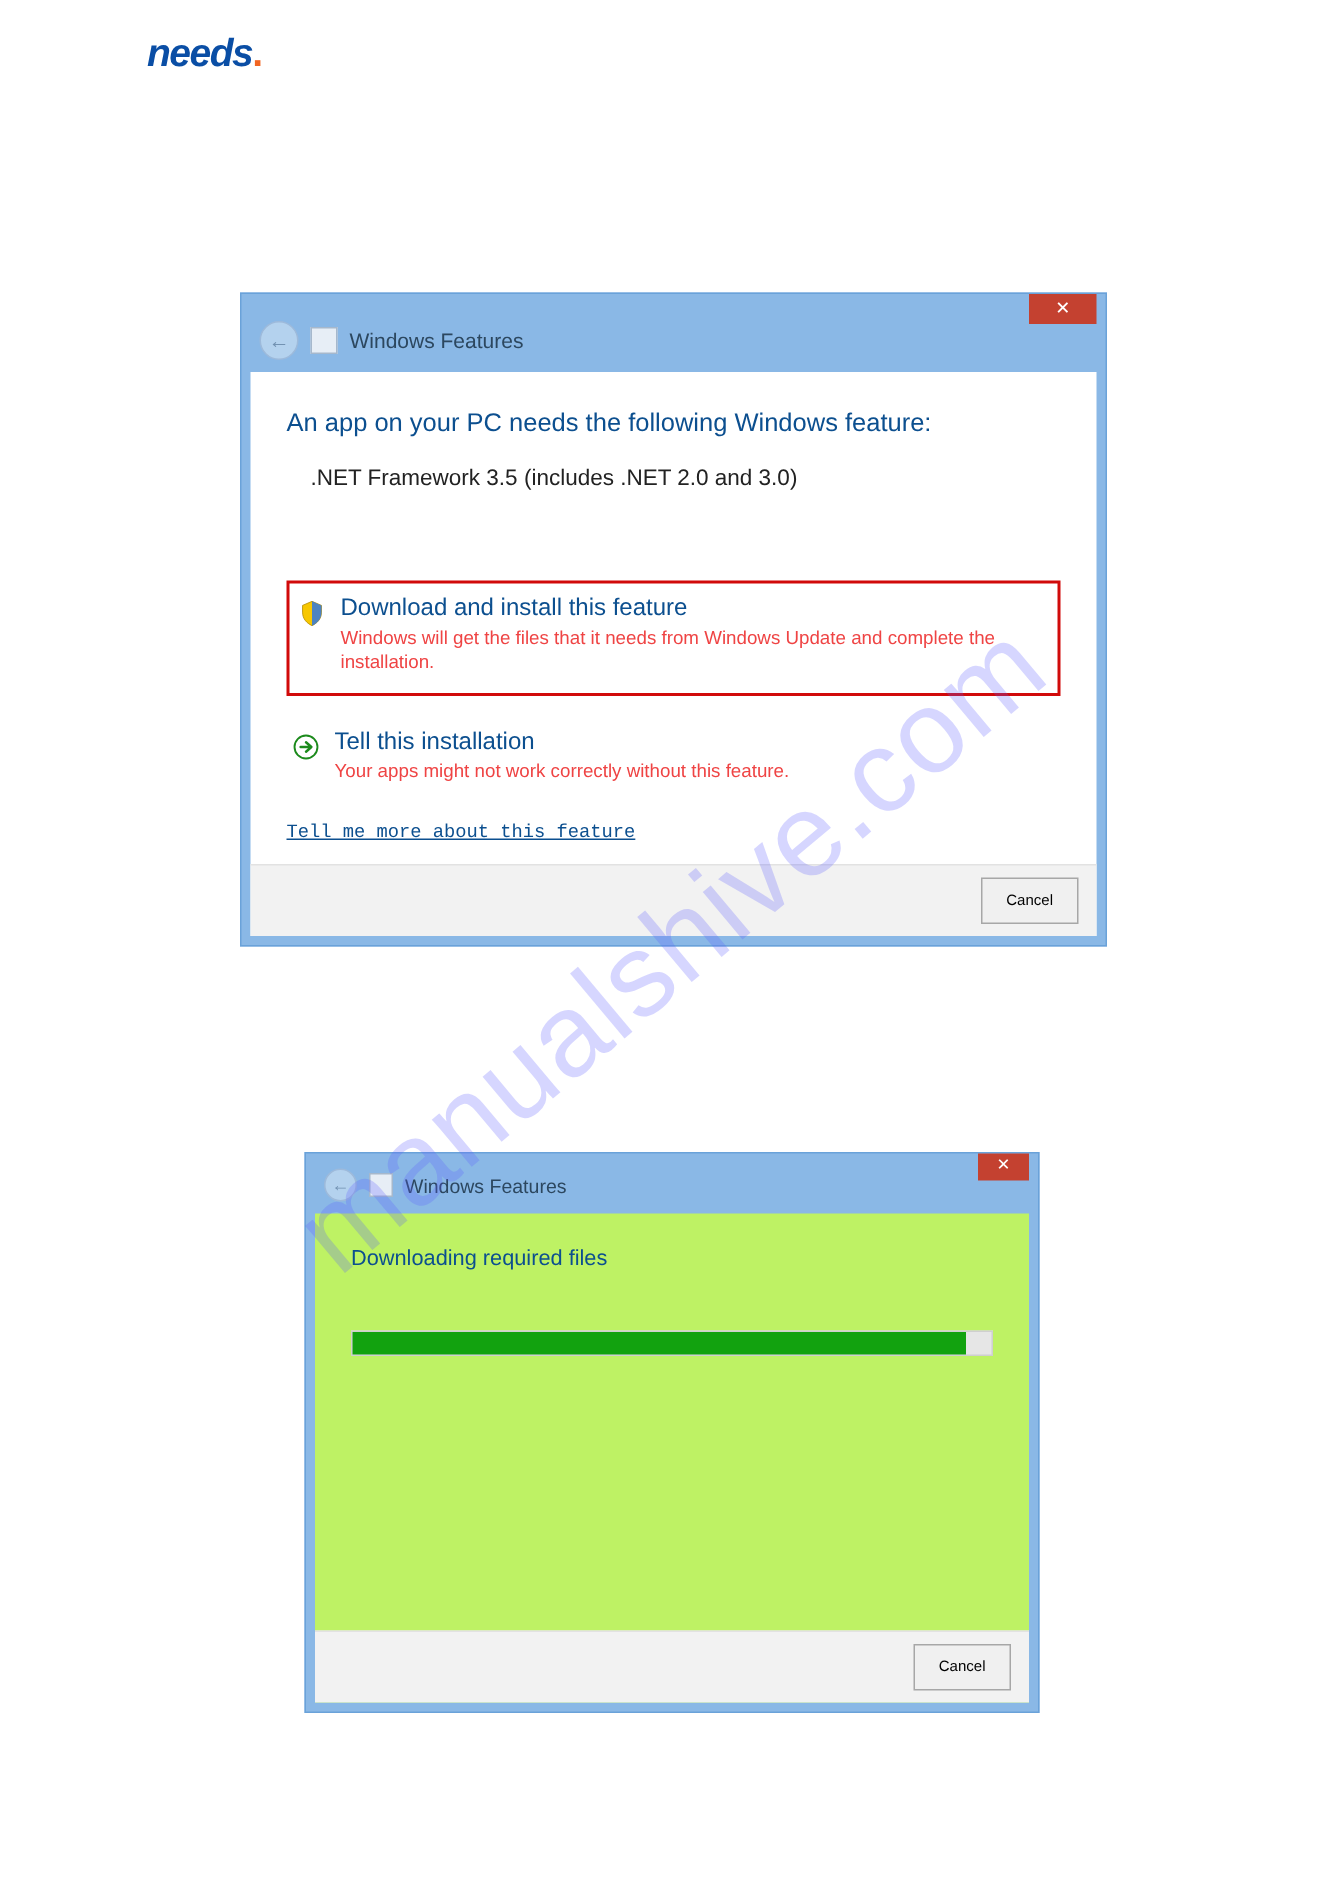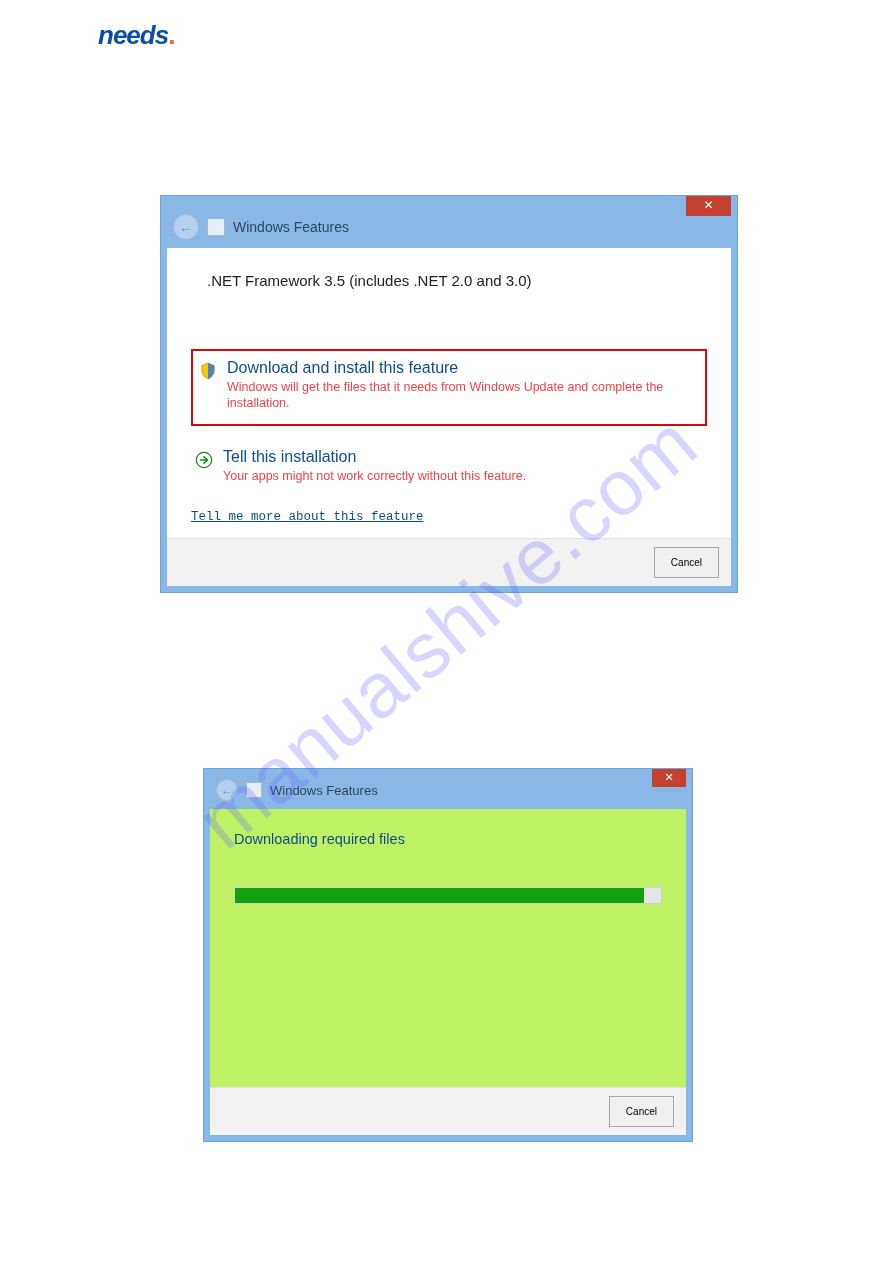--- a/index.html
+++ b/index.html
@@ -224,20 +224,21 @@
     <div class="hdr-row">
       <div class="back-circle">
         <span>←</span>
       </div>
       <span class="wf-glyph"></span>
       <span>Windows Features</span>
     </div>
   </div>
 
   <div class="inner1">
+    <div class="h-main">An app on your PC needs the following Windows feature:</div>
     <div class="sub-line">.NET Framework 3.5 (includes .NET 2.0 and 3.0)</div>
 
     <div class="option primary">
       <div class="opt-icon">
         <svg viewBox="0 0 20 20" width="18" height="18">
           <path d="M10 1 L17 4 V9 C17 14 14 17 10 19 C6 17 3 14 3 9 V4 Z" fill="#f7c700" stroke="#b38b00" stroke-width="0.6"></path>
           <path d="M10 1 L17 4 V9 C17 14 14 17 10 19 Z" fill="#3a7bd5" opacity="0.9"></path>
         </svg>
       </div>
       <div class="opt-body">

